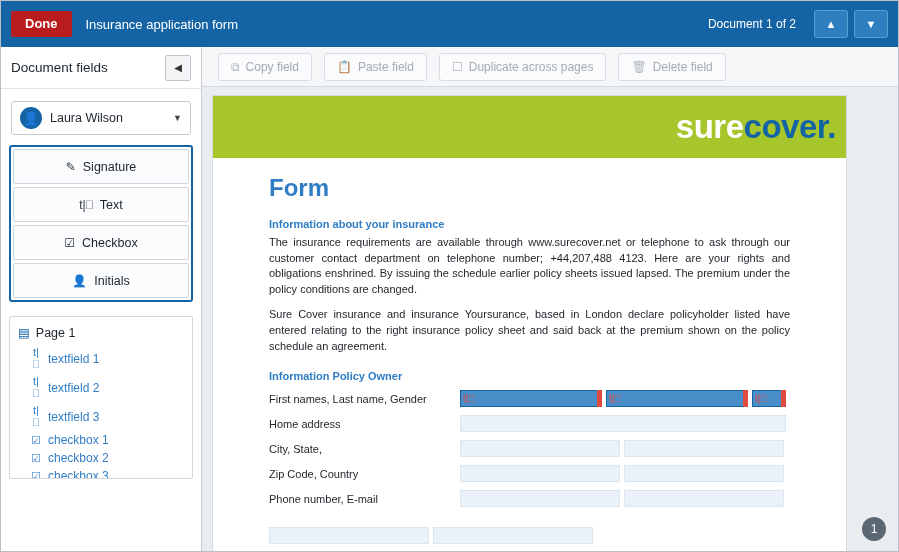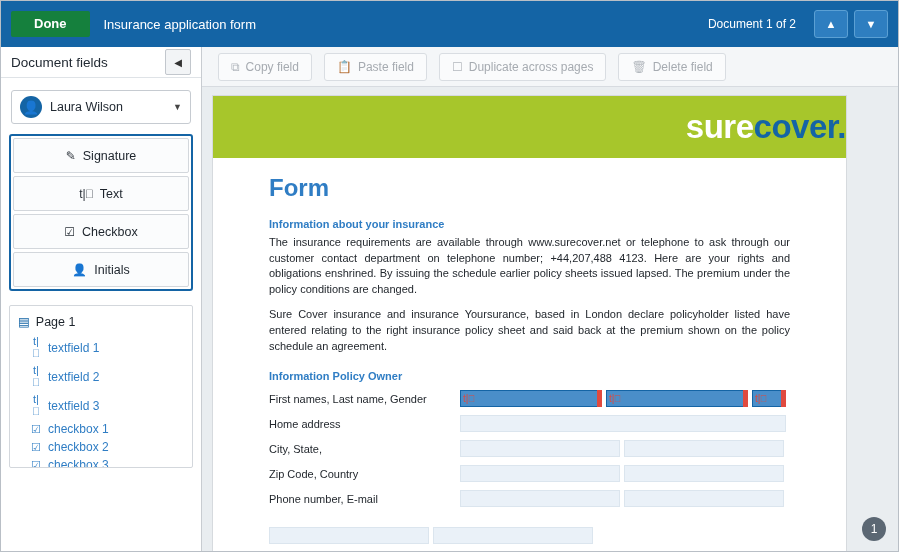--- a/index.html
+++ b/index.html
@@ -30,25 +30,25 @@
     top: 0; left: 0;
     width: 897px;
     height: 46px;
     background: #1464a5;
     display: flex;
     align-items: center;
     box-sizing: border-box;
     padding: 0 10px;
   }
   .done-btn {
-    background: #15803d;
+    background: #b91c1c;
     color: #ffffff;
     font-size: 13px;
     font-weight: bold;
-    padding: 6px 23px;
+    padding: 6px 14px;
     border: none;
     border-radius: 2px;
     cursor: pointer;
     line-height: 1.1;
   }
   .doc-title {
     color: #ffffff;
     font-size: 13px;
     margin-left: 14px;
     white-space: nowrap;
@@ -83,21 +83,21 @@
   .sidebar {
     position: absolute;
     top: 46px; left: 0;
     width: 201px;
     height: 505px;
     background: #ffffff;
     border-right: 1px solid #c8ccd1;
     box-sizing: border-box;
   }
   .sidebar-header {
-    height: 31px;
+    height: 42px;
     border-bottom: 1px solid #dfe3e7;
     display: flex;
     align-items: center;
     padding: 0 10px;
     box-sizing: border-box;
   }
   .sidebar-title {
     font-size: 13.5px;
     color: #222a33;
   }
@@ -266,20 +266,21 @@
     background: #ffffff;
     border: 1px solid #d6dade;
     box-sizing: border-box;
   }
   .brandbar {
     height: 62px;
     background: #a7c62b;
     display: flex;
     align-items: center;
     justify-content: flex-end;
+    padding-right: 10px;
     box-sizing: border-box;
   }
   .brand {
     font-size: 33px;
     font-weight: bold;
     letter-spacing: -0.5px;
   }
   .brand .sure { color: #ffffff; }
   .brand .cover { color: #1464a5; }
 

